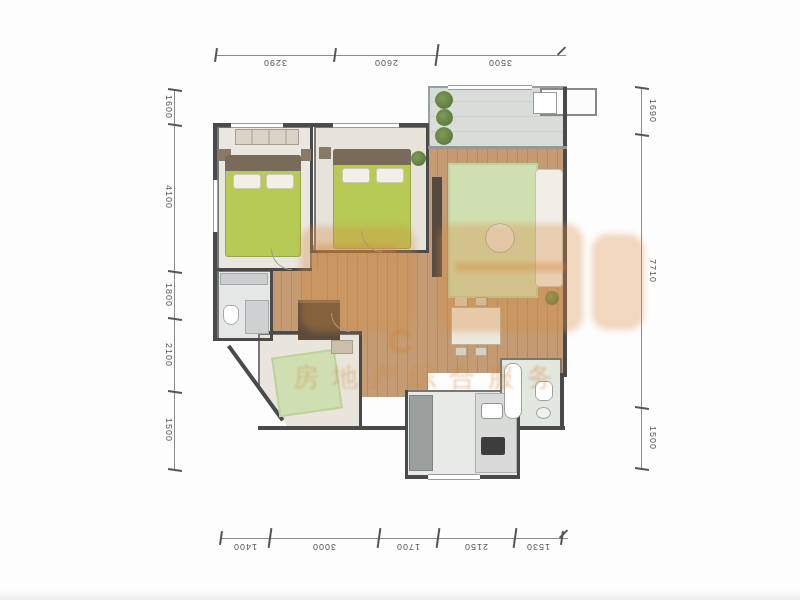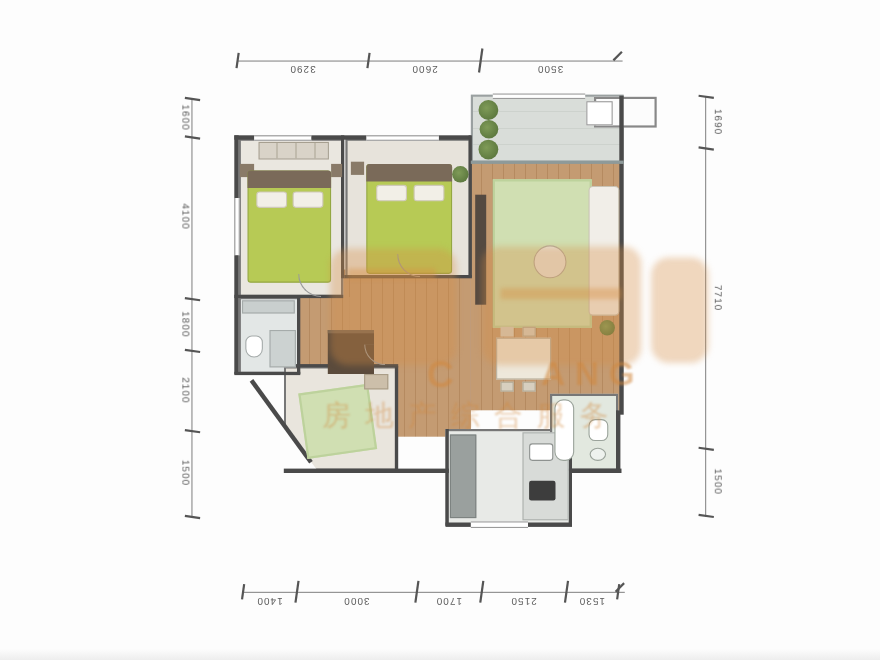--- a/index.html
+++ b/index.html
@@ -186,18 +186,17 @@
   <span class="vlabel" style="left:630px;top:265px;">7710</span>
   <span class="vlabel" style="left:630px;top:432px;">1500</span>
 
   <div id="watermark">
     <div class="wm-blob" style="left:300px;top:226px;width:115px;height:106px;"></div>
     <div class="wm-bar" style="left:316px;top:244px;width:80px;height:10px;"></div>
     <div class="wm-blob" style="left:438px;top:224px;width:145px;height:108px;"></div>
     <div class="wm-bar" style="left:455px;top:262px;width:110px;height:10px;"></div>
     <div class="wm-blob" style="left:592px;top:234px;width:52px;height:96px;"></div>
     <span class="wm-latin" style="left:388px;top:322px;font-size:34px;">C</span>
-    <span class="wm-latin" style="left:492px;top:324px;font-size:30px;letter-spacing:9px;">ANG</span>
     <span class="wm-tagline" style="left:293px;top:360px;">房地产综合服务</span>
   </div>
 
   <div class="bottom-fade"></div>
 </div>
 
 </body></html>

